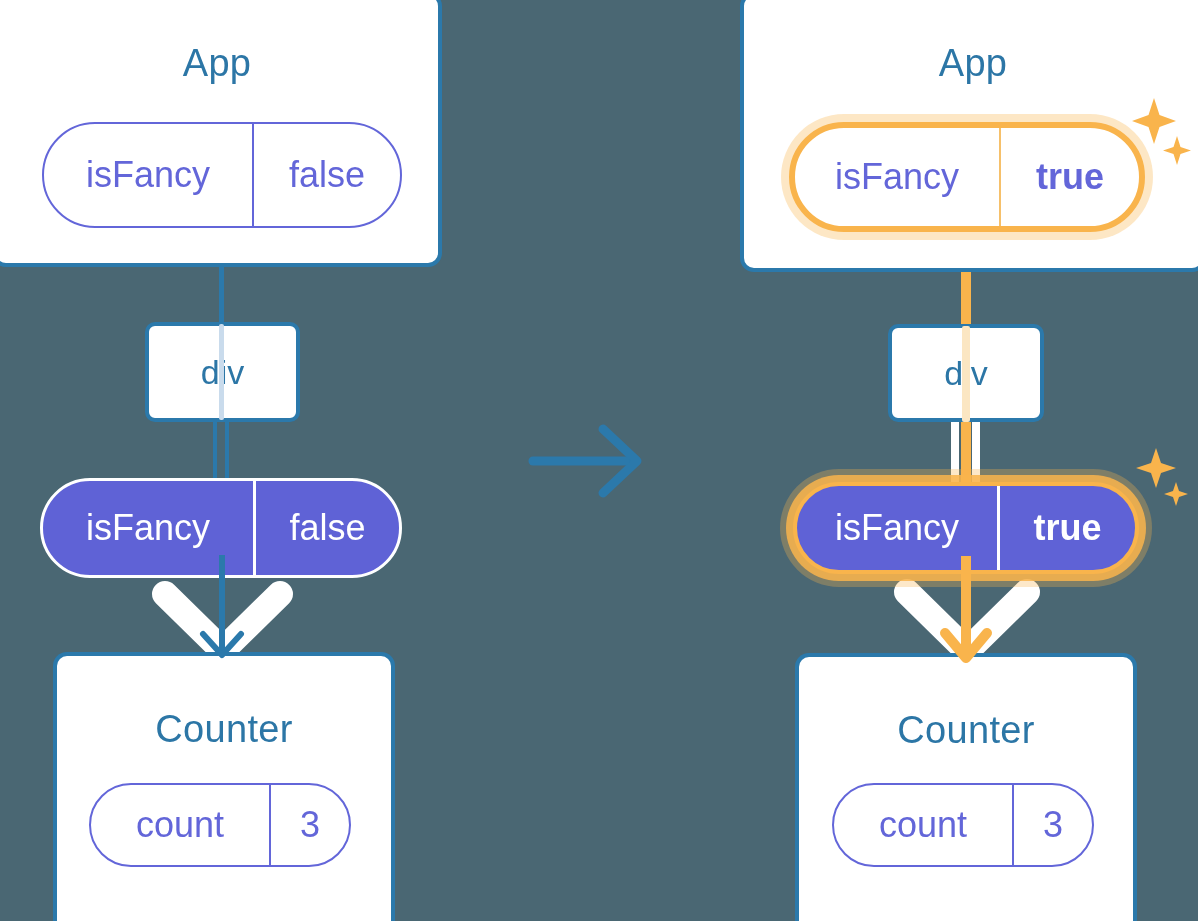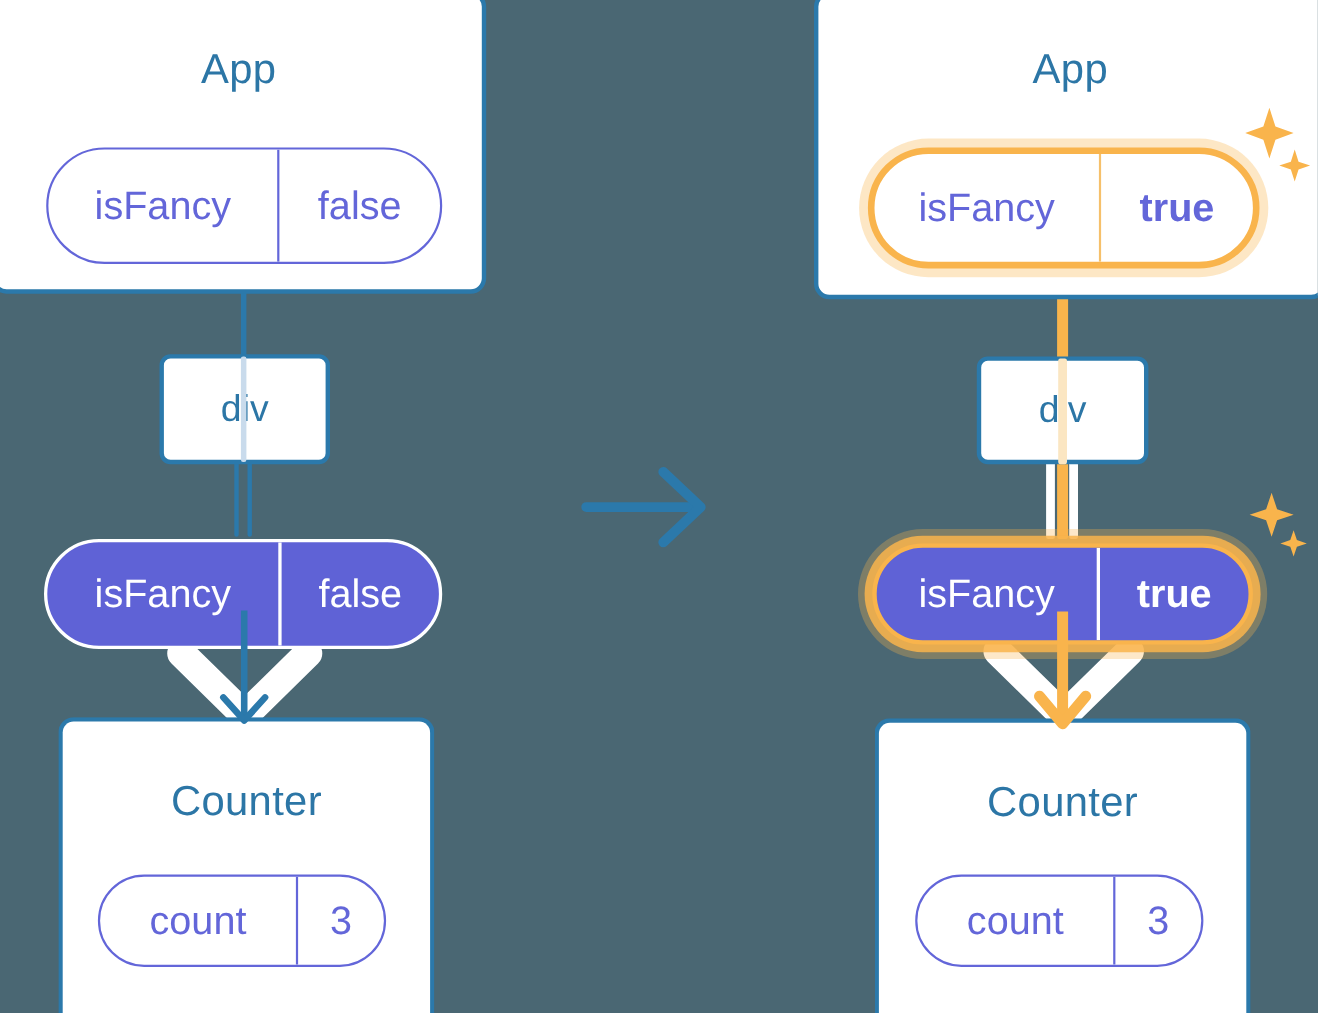--- a/index.html
+++ b/index.html
@@ -47,21 +47,20 @@
 
   
   .pill{
     position:absolute;
     box-sizing:border-box;
     display:flex;
     align-items:stretch;
     border-radius:999px;
     overflow:hidden;
     z-index:7;
-    margin-top:12px;
   }
   .pill .cell{
     display:flex;align-items:center;justify-content:center;
     box-sizing:border-box;
     white-space:nowrap;
   }
 
   
   .pill.outline{
     background:#ffffff;

